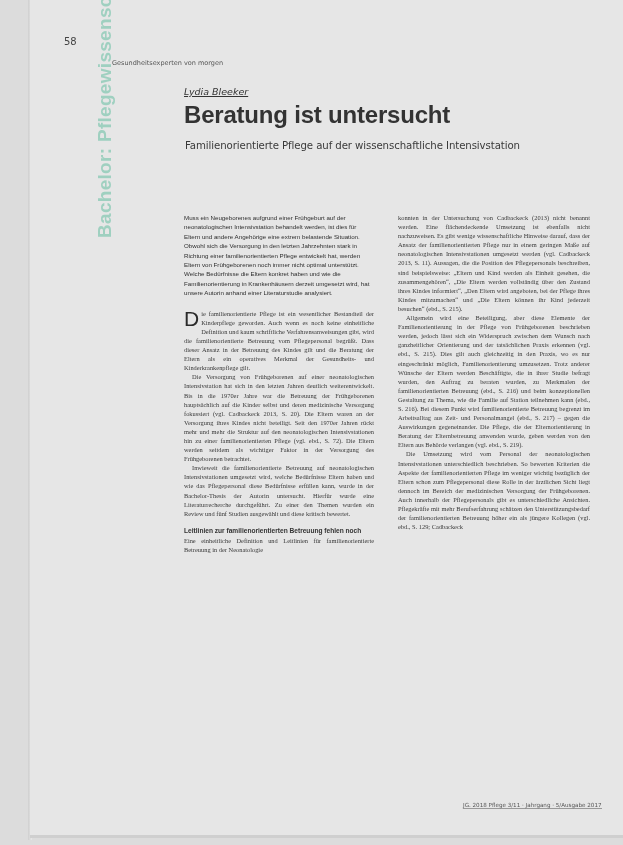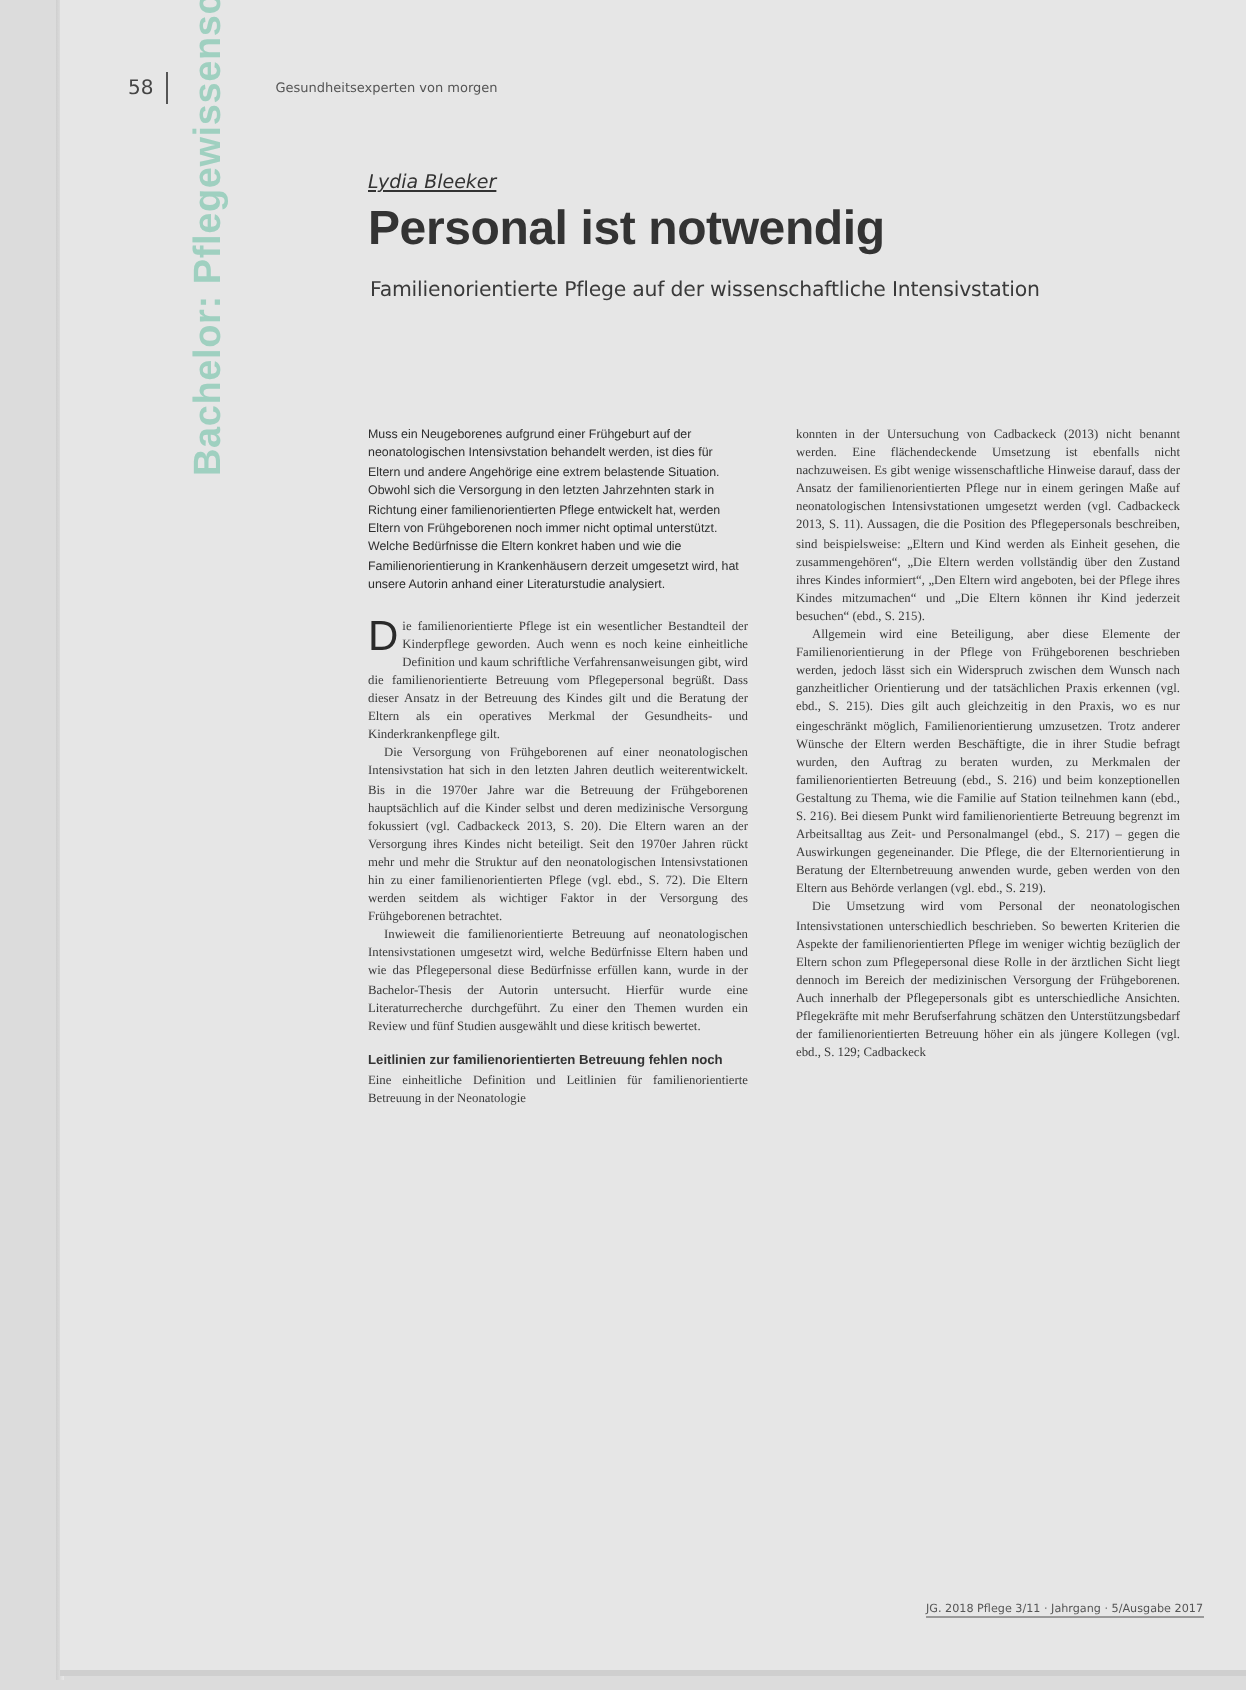--- a/index.html
+++ b/index.html
@@ -16,21 +16,21 @@
   }
   .spine {
     position: absolute; left: 28px; top: 0; width: 4px; height: 840px;
     background: linear-gradient(to right, #cfcfcf, #e8e8e8);
   }
   .bottom-edge {
     position: absolute; left: 30px; top: 835px; width: 593px; height: 3px; background: #cfcfcf;
   }
   .running-head {
     position: absolute; left: 64px; top: 36px; height: 16px;
-    display: flex; align-items: center; gap: 6px;
+    display: flex; gap: 6px; flex-direction: column;
   }
   .page-number { font-size: 10px; color: #444; }
   .head-divider { width: 1px; height: 16px; background: #555; }
   .section-title { font-size: 6.5px; color: #555; padding-left: 48px; }
   .sidebar-vertical {
     position: absolute; left: 92px; top: 88px; width: 22px; height: 150px;
   }
   .sidebar-vertical span {
     position: absolute; left: 0; top: 0;
     transform-origin: 0 0;
@@ -89,21 +89,21 @@
   <span class="page-number">58</span>
   <span class="head-divider"></span>
   <span class="section-title">Gesundheitsexperten von morgen</span>
 </div>
 
 <div class="sidebar-vertical">
   <span>Bachelor: Pflegewissenschaft</span>
 </div>
 
 <div class="author">Lydia Bleeker</div>
-<h1 class="title" style="margin:0">Personal ist notwendig</h1>
+<h1 class="title" style="margin:0">Beratung ist untersucht</h1>
 <div class="subtitle">Familienorientierte Pflege auf der wissenschaftliche Intensivstation</div>
 
 <div class="col col-left">
   <p class="abstract" style="margin-top:0">Muss ein Neugeborenes aufgrund einer Frühgeburt auf der neonatologischen Intensivstation behandelt werden, ist dies für Eltern und andere Angehörige eine extrem belastende Situation. Obwohl sich die Versorgung in den letzten Jahrzehnten stark in Richtung einer familienorientierten Pflege entwickelt hat, werden Eltern von Frühgeborenen noch immer nicht optimal unterstützt. Welche Bedürfnisse die Eltern konkret haben und wie die Familienorientierung in Krankenhäusern derzeit umgesetzt wird, hat unsere Autorin anhand einer Literaturstudie analysiert.</p>
   <p class="para first" style="margin:0">
     <span class="dropcap">D</span><span>ie familienorientierte Pflege ist ein wesentlicher Bestandteil der Kinderpflege geworden. Auch wenn es noch keine einheitliche Definition und kaum schriftliche Verfahrensanweisungen gibt, wird die familienorientierte Betreuung vom Pflegepersonal begrüßt. Dass dieser Ansatz in der Betreuung des Kindes gilt und die Beratung der Eltern als ein operatives Merkmal der Gesundheits- und Kinderkrankenpflege gilt.</span>
   </p>
   <p class="para">Die Versorgung von Frühgeborenen auf einer neonatologischen Intensivstation hat sich in den letzten Jahren deutlich weiterentwickelt. Bis in die 1970er Jahre war die Betreuung der Frühgeborenen hauptsächlich auf die Kinder selbst und deren medizinische Versorgung fokussiert (vgl. Cadbackeck 2013, S. 20). Die Eltern waren an der Versorgung ihres Kindes nicht beteiligt. Seit den 1970er Jahren rückt mehr und mehr die Struktur auf den neonatologischen Intensivstationen hin zu einer familienorientierten Pflege (vgl. ebd., S. 72). Die Eltern werden seitdem als wichtiger Faktor in der Versorgung des Frühgeborenen betrachtet.</p>
   <p class="para">Inwieweit die familienorientierte Betreuung auf neonatologischen Intensivstationen umgesetzt wird, welche Bedürfnisse Eltern haben und wie das Pflegepersonal diese Bedürfnisse erfüllen kann, wurde in der Bachelor-Thesis der Autorin untersucht. Hierfür wurde eine Literaturrecherche durchgeführt. Zu einer den Themen wurden ein Review und fünf Studien ausgewählt und diese kritisch bewertet.</p>
   <div class="subhead">Leitlinien zur familienorientierten Betreuung fehlen noch</div>

